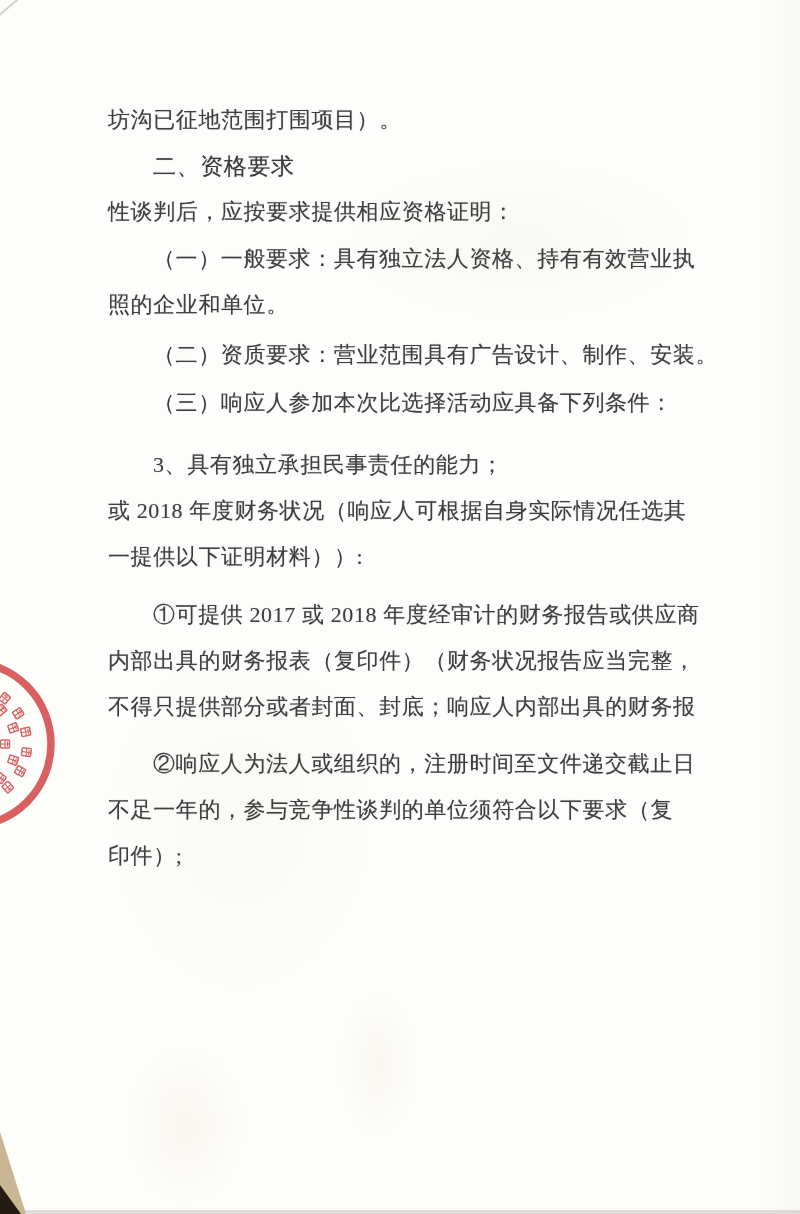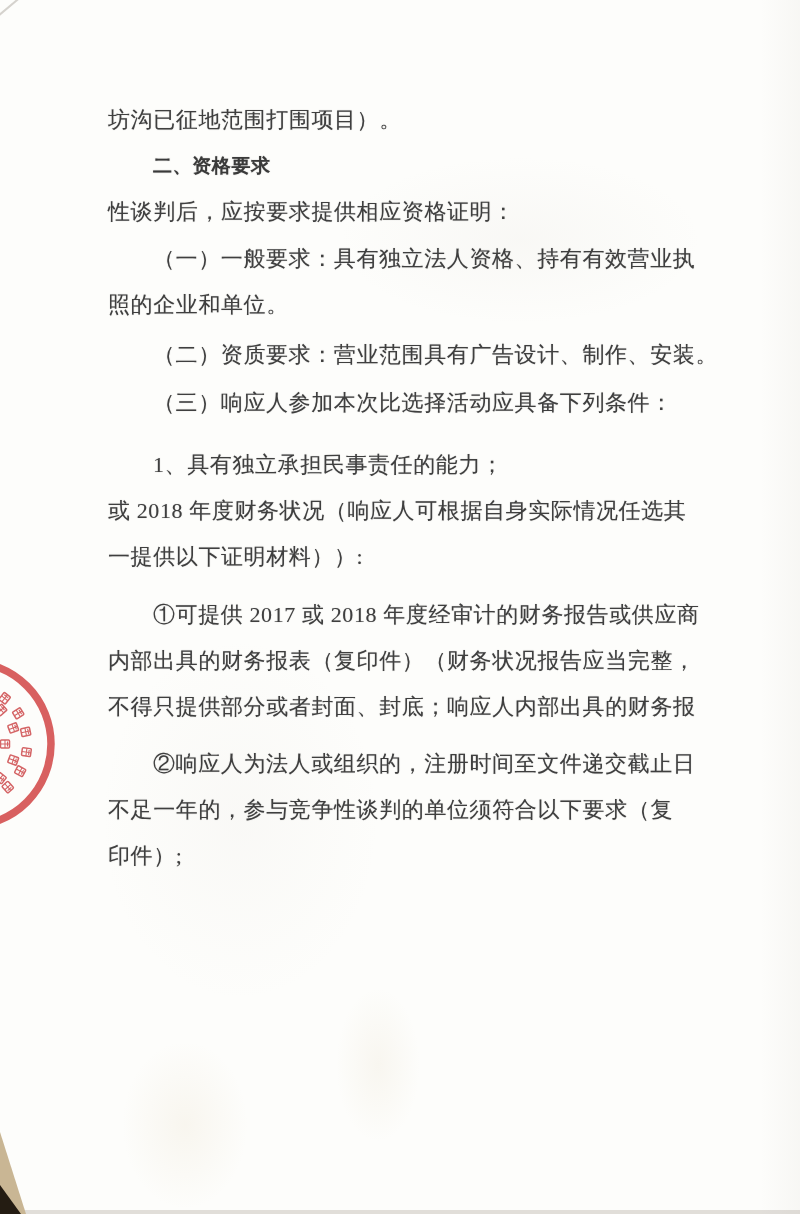--- a/index.html
+++ b/index.html
@@ -23,21 +23,21 @@
     padding:97px 70px 0 108px;box-sizing:border-box;
     font-size:22px;line-height:46px;letter-spacing:0.6px;
     color:#3f3f3f;
     text-shadow:0 0 1px rgba(80,80,80,0.45);
     white-space:nowrap;
   }
   .ln{height:46px;}
   .ind{padding-left:45px;}
   .heading{
     font-family:"Liberation Sans","DejaVu Sans",sans-serif;
-    font-weight:bold;color:#3a3a3a;font-size:19px;
+    font-weight:normal;color:#3a3a3a;font-size:23px;
     text-shadow:0 0 1px rgba(60,60,60,0.5);
   }
   .g1{margin-top:1px;}
   .g2{margin-top:2px;}
   .g4{margin-top:4px;}
   .g9{margin-top:9px;}
   .g11{margin-top:11px;}
   .g12{margin-top:12px;}
   .g16{margin-top:16px;}
   .stamp{
@@ -101,21 +101,21 @@
   </svg>
 
   <div class="doc-text">
     <div class="ln">坊沟已征地范围打围项目）。</div>
     <div class="ln ind heading">二、资格要求</div>
     <div class="ln">性谈判后，应按要求提供相应资格证明：</div>
     <div class="ln ind g1">（一）一般要求：具有独立法人资格、持有有效营业执</div>
     <div class="ln">照的企业和单位。</div>
     <div class="ln ind g4">（二）资质要求：营业范围具有广告设计、制作、安装。</div>
     <div class="ln ind g2">（三）响应人参加本次比选择活动应具备下列条件：</div>
-    <div class="ln ind g16">1、具有独立承担民事责任的能力；</div>
+    <div class="ln ind g16">3、具有独立承担民事责任的能力；</div>
     <div class="ln">或 2018 年度财务状况（响应人可根据自身实际情况任选其</div>
     <div class="ln">一提供以下证明材料））:</div>
     <div class="ln ind g12">①可提供 2017 或 2018 年度经审计的财务报告或供应商</div>
     <div class="ln">内部出具的财务报表（复印件）（财务状况报告应当完整，</div>
     <div class="ln">不得只提供部分或者封面、封底；响应人内部出具的财务报</div>
     <div class="ln ind g11">②响应人为法人或组织的，注册时间至文件递交截止日</div>
     <div class="ln">不足一年的，参与竞争性谈判的单位须符合以下要求（复</div>
     <div class="ln">印件）;</div>
   </div>
 

